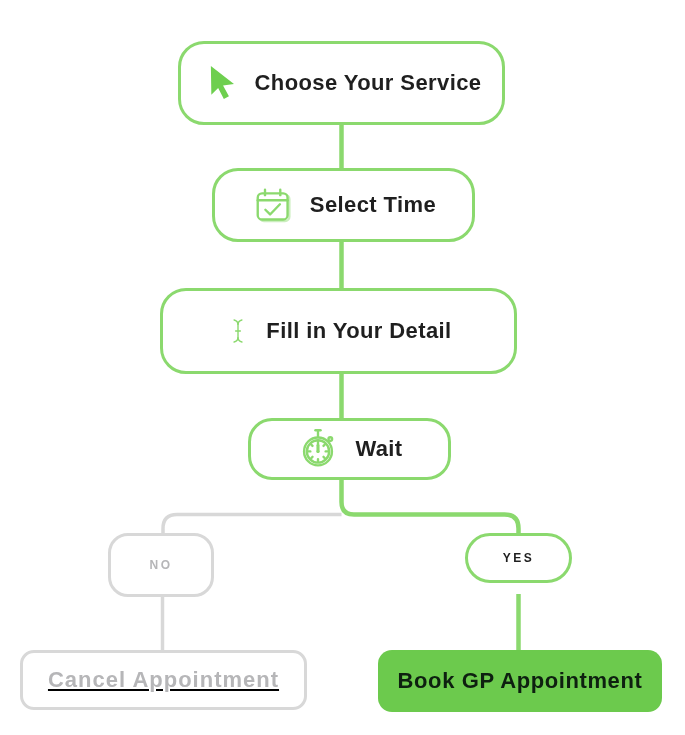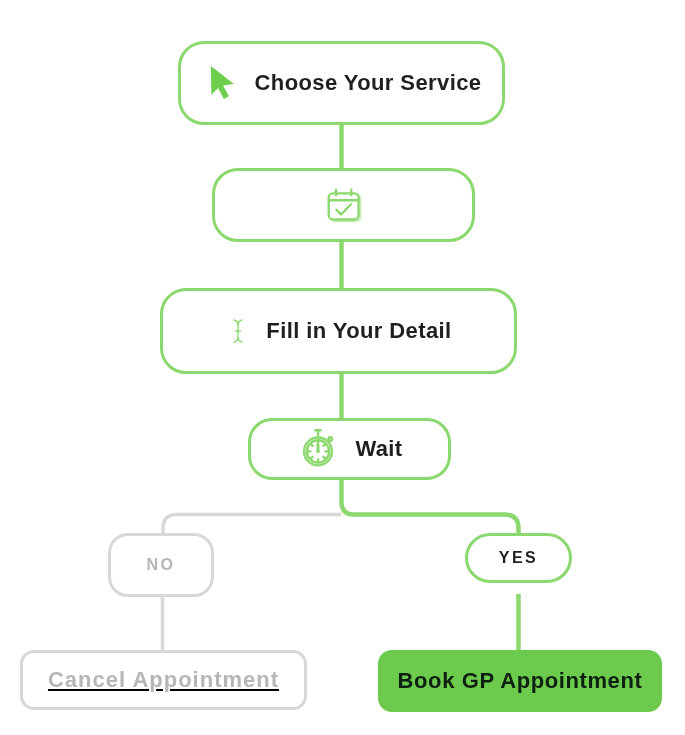--- a/index.html
+++ b/index.html
@@ -50,21 +50,21 @@
   #n-choose { left: 178px; top: 41px;  width: 327px; height: 84px; border-radius: 26px; }
   #n-select { left: 212px; top: 168px; width: 263px; height: 74px; border-radius: 26px; }
   #n-fill   { left: 160px; top: 288px; width: 357px; height: 86px; border-radius: 26px; }
   #n-wait   { left: 248px; top: 418px; width: 203px; height: 62px; border-radius: 24px; }
   #n-no     { left: 108px; top: 533px; width: 106px; height: 64px; border-radius: 20px; }
   #n-yes    { left: 465px; top: 533px; width: 107px; height: 50px; border-radius: 25px; justify-content: center; }
   #n-cancel { left: 20px;  top: 650px; width: 287px; height: 60px; border-radius: 14px; text-decoration: underline; }
   #n-book   { left: 378px; top: 650px; width: 284px; height: 62px; border-radius: 14px; }
 
   #n-no .label, #n-yes .label {
-    font-size: 16px;
+    font-size: 12px;
     letter-spacing: 2.5px;
   }
   #n-cancel .label { letter-spacing: 1px; }
   #n-book .label { letter-spacing: 0.6px; }
 
   .icon { display: inline-flex; align-items: center; justify-content: center; }
   .icon svg { display: block; }
 </style>
 </head>
 <body>
@@ -99,20 +99,21 @@
     <span class="icon">
       <svg width="44" height="40" viewBox="0 0 24 22" fill="none" stroke="#8bd96e" stroke-width="1.3" stroke-linecap="round" stroke-linejoin="round">
         <rect x="4.6" y="5.4" width="16.4" height="14.4" rx="2.4" opacity="0.45"></rect>
         <rect x="3.6" y="4.6" width="16.4" height="14.4" rx="2.4" fill="#ffffff"></rect>
         <path d="M3.6 8.4 H20"></path>
         <path d="M7.6 2.6 V5.6"></path>
         <path d="M16 2.6 V5.6"></path>
         <path d="M7.8 13.6 L10.4 16.2 L15.8 10.6"></path>
       </svg>
     </span>
+    <span class="label">Select Time</span>
   </div>
 
   <div class="node green-outline" id="n-fill">
     <span class="icon">
       <svg width="26" height="56" viewBox="0 0 24 28" fill="none" stroke="#8bd96e" stroke-width="1.3" stroke-linecap="round" stroke-linejoin="round">
         <path d="M8.4 3.8 C10.6 4.3 11.8 5.2 12 7.6"></path>
         <path d="M15.6 3.8 C13.4 4.3 12.2 5.2 12 7.6"></path>
         <path d="M12 7.6 V20.4"></path>
         <path d="M8.4 24.2 C10.6 23.7 11.8 22.8 12 20.4"></path>
         <path d="M15.6 24.2 C13.4 23.7 12.2 22.8 12 20.4"></path>

